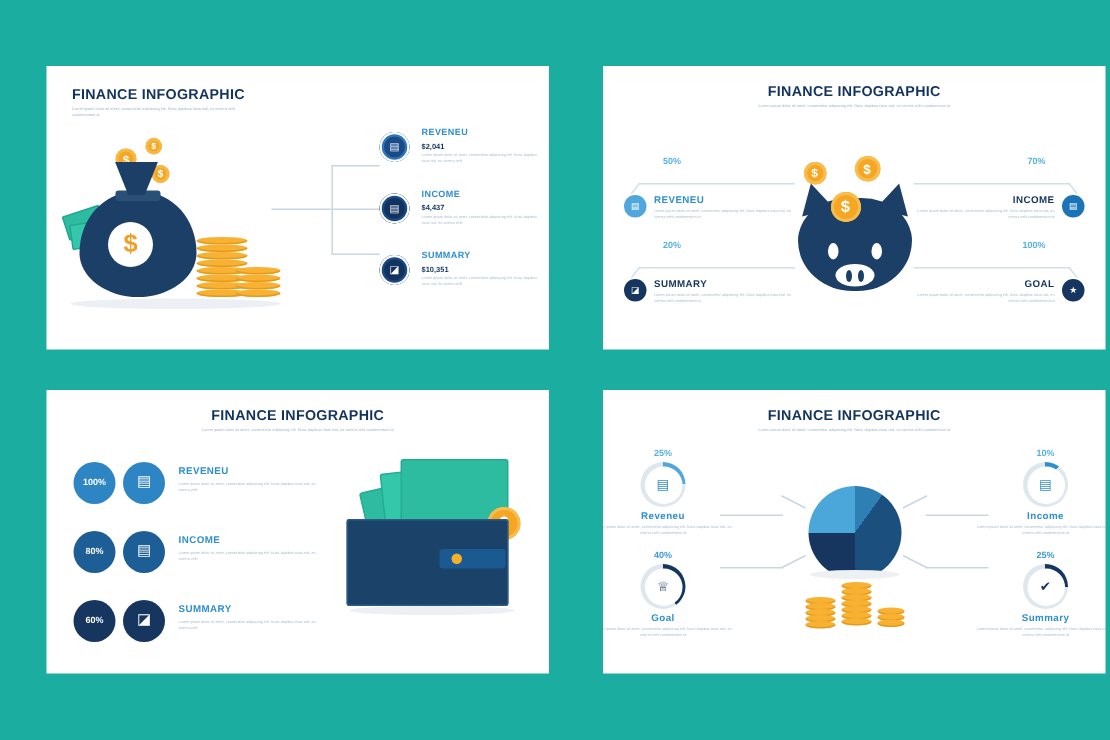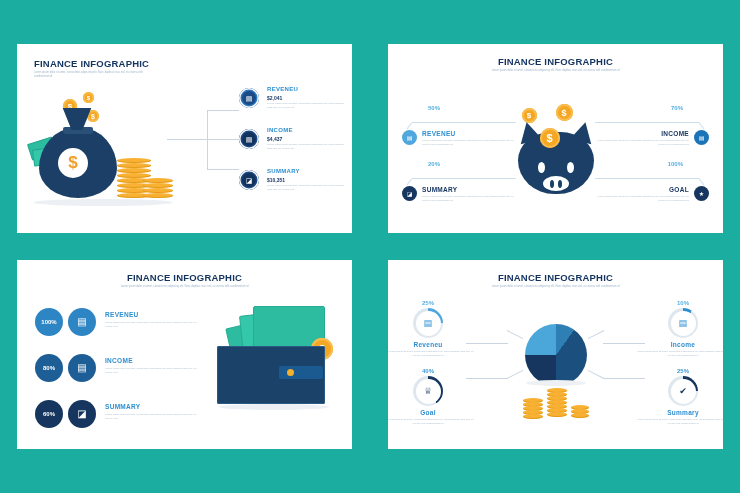--- a/index.html
+++ b/index.html
@@ -8,21 +8,21 @@
     background:#1cada1;
     font-family:"Liberation Sans",sans-serif;
     overflow:hidden;
   }
   .grid{
     position:absolute;left:0;top:0;width:740px;height:345px;
     display:grid;
     grid-template-columns:335px 335px;
     grid-template-rows:189px 189px;
     column-gap:36px;row-gap:27px;
-    padding:44px 17px;
+    padding:44px 31px;
     box-sizing:border-box;
   }
   .slide{
     background:#ffffff;
     position:relative;
     overflow:hidden;
   }
   .slide-inner{position:absolute;inset:0;}
 
   

